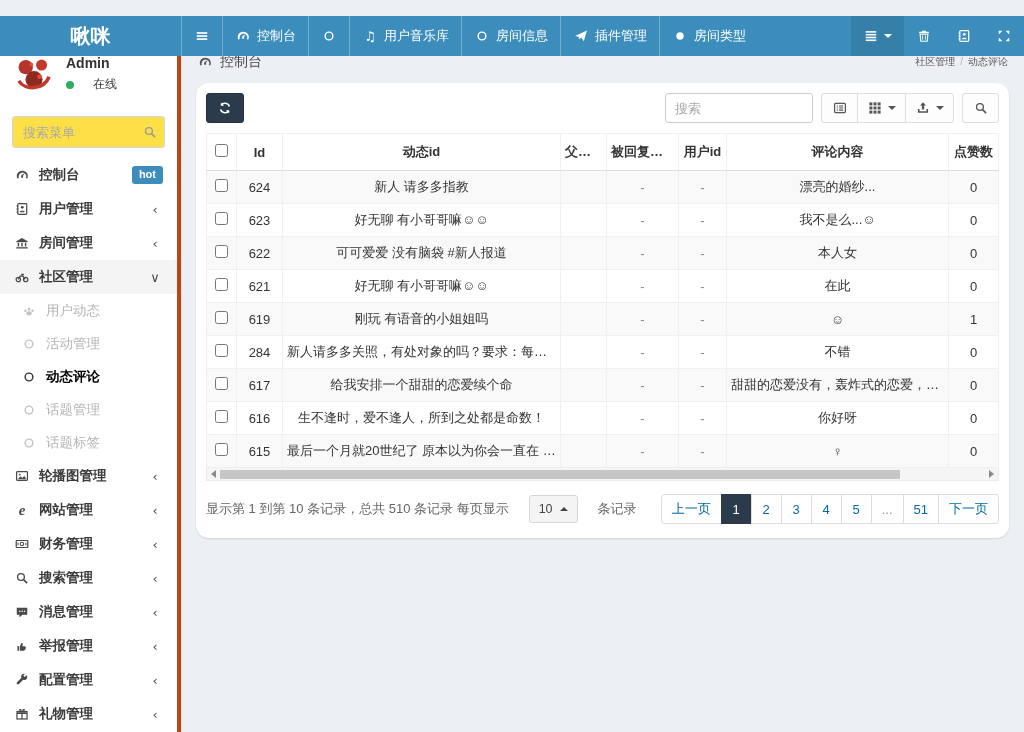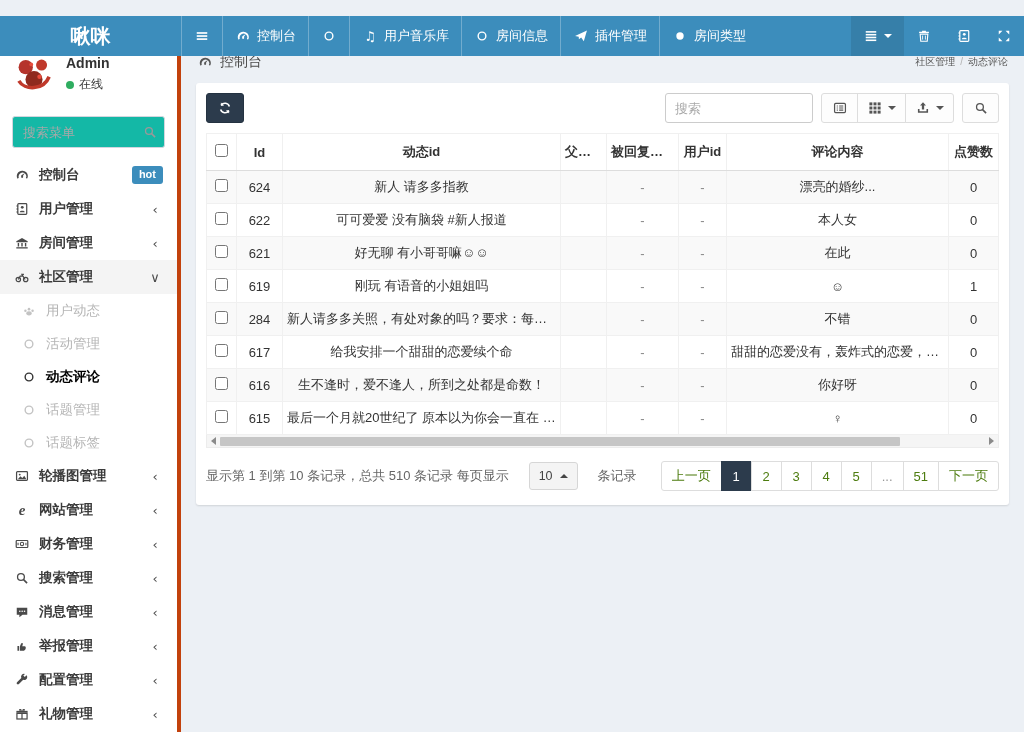--- a/index.html
+++ b/index.html
@@ -22,24 +22,24 @@
   .nav-right{display:flex;align-items:center;margin-left:auto}
   .nav-tool{height:40px;display:flex;align-items:center;gap:5px;padding:0 12px;color:#fff;cursor:pointer}
   .nav-tool.dark{background:#367fa9}
   .avatar-sm svg,.avatar-lg svg{width:100%;height:100%}
 
   
   .sidebar{position:fixed;top:40px;left:0;bottom:0;width:181px;background:#fff;border-right:4px solid #c2410c;overflow:hidden;z-index:10}
   .user-panel{display:flex;gap:10px;padding:12px 12px 8px;align-items:flex-start}
   .avatar-lg{width:44px;height:44px;flex:none}
   .up-name{font-size:14px;font-weight:bold;color:#333;margin-top:3px}
-  .up-status{font-size:12px;color:#333;margin-top:5px;display:flex;align-items:center;gap:5px}
+  .up-status{font-size:12px;color:#333;margin-top:5px;display:flex;align-items:center;gap:19px}
   .dot{width:8px;height:8px;border-radius:50%;background:#2fad60}
   .sidebar-search{margin:12px 12px 4px;position:relative}
-  .sidebar-search input{width:100%;height:32px;border:1px solid #d2d6de;border-radius:3px;padding:0 12px 0 10px;font-size:13px;color:#333;outline:none;background:#14b8a6}
+  .sidebar-search input{width:100%;height:32px;border:1px solid #d2d6de;border-radius:3px;padding:0 12px 0 10px;font-size:13px;color:#333;outline:none;background:#fde047}
   .sidebar-search input::placeholder{color:#a8a8a8}
   .sidebar-search .icon{position:absolute;right:7px;top:8px;color:#999}
   .side-menu{list-style:none;padding-top:6px}
   .side-row{display:flex;align-items:center;height:34px;padding:0 14px;gap:9px;font-size:13.5px;font-weight:bold;color:#3b3b3b;cursor:pointer}
   .side-row .icon{color:#4a4a4a}
   .chev{margin-left:auto;color:#999;font-size:13px;font-weight:normal;font-family:"DejaVu Sans",sans-serif}
   .badge-hot{margin-left:auto;background:#3c8dbc;color:#fff;font-size:11px;font-weight:bold;padding:2px 7px;border-radius:3px;line-height:1.2}
   .side-item.expanded>.side-row{background:#f4f4f4}
   .treeview{list-style:none}
   .tree-item{display:flex;align-items:center;height:33px;padding:0 14px 0 21px;gap:9px;font-size:13.5px;color:#b5b5b5;cursor:pointer}
@@ -48,21 +48,21 @@
   .tree-item.active .icon{color:#333}
 
   
   .content{margin-left:181px;padding-top:40px;height:732px}
   .content-header{display:flex;justify-content:space-between;align-items:center;padding:13px 16px 9px}
   .ch-left{display:flex;align-items:center;gap:7px;font-size:14px;color:#4c4c4c}
   .ch-left .icon{color:#555}
   .ch-right{font-size:10px;color:#555}
   .ch-sep{color:#b3b3b3;margin:0 5px}
 
-  .card{background:#fff;margin:3px 15px 0;border-radius:3px;box-shadow:0 1px 2px rgba(0,0,0,.12);padding:10px 10px 14px}
+  .card{background:#fff;margin:3px 15px 0;border-radius:13px;box-shadow:0 1px 2px rgba(0,0,0,.12);padding:10px 10px 14px}
   .toolbar{display:flex;justify-content:space-between;align-items:center;margin-bottom:10px}
   .btn-navy{width:38px;height:30px;background:#2c3b4c;border:1px solid #243241;border-radius:3px;color:#fff;display:flex;align-items:center;justify-content:center;cursor:pointer}
   .toolbar-right{display:flex;align-items:center}
   .tb-search{width:148px;height:30px;border:1px solid #ccc;border-radius:3px;padding:0 9px;font-size:13px;outline:none;margin-right:8px}
   .tb-search::placeholder{color:#a8a8a8}
   .btn-group{display:flex;margin-right:8px}
   .btn-light{height:30px;min-width:37px;padding:0 9px;background:#fdfdfd;border:1px solid #ddd;display:flex;align-items:center;justify-content:center;gap:5px;color:#555;cursor:pointer}
   .btn-group .btn-light+.btn-light{margin-left:-1px}
   .btn-group .btn-light:first-child{border-radius:3px 0 0 3px}
   .btn-group .btn-light:last-child{border-radius:0 3px 3px 0}
@@ -79,21 +79,21 @@
   .hscroll{height:13px;display:flex;align-items:center;background:#f5f5f5;border:1px solid #ececec;border-top:none}
   .hs-arrow{width:0;height:0;flex:none;margin:0 4px}
   .hs-left{border-top:4px solid transparent;border-bottom:4px solid transparent;border-right:5px solid #8a8a8a}
   .hs-right{border-top:4px solid transparent;border-bottom:4px solid transparent;border-left:5px solid #8a8a8a;margin-left:auto}
   .hs-thumb{height:9px;width:86%;background:#c6c6c6;border-radius:1px;cursor:pointer}
 
   .pager-row{display:flex;justify-content:space-between;align-items:center;margin-top:13px}
   .pager-info{display:flex;align-items:center;gap:20px;color:#666;font-size:13px}
   .page-size-btn{height:28px;padding:0 9px;background:#f4f4f4;border:1px solid #d6d6d6;border-radius:3px;display:flex;align-items:center;gap:7px;color:#444;cursor:pointer;font-size:12.5px}
   .pagination{display:flex;list-style:none}
-  .page-btn{min-width:31px;height:30px;padding:0 10px;border:1px solid #ddd;margin-left:-1px;display:flex;align-items:center;justify-content:center;background:#fff;color:#4d7c0f;font-size:13px;cursor:pointer}
+  .page-btn{min-width:31px;height:30px;padding:0 10px;border:1px solid #ddd;margin-left:-1px;display:flex;align-items:center;justify-content:center;background:#fff;color:#0369a1;font-size:13px;cursor:pointer}
   .pagination .page-btn:first-child{border-radius:3px 0 0 3px;margin-left:0}
   .pagination .page-btn:last-child{border-radius:0 3px 3px 0}
   .page-btn.active{background:#2c3b4c;border-color:#2c3b4c;color:#fff}
   .page-btn.disabled{color:#999;cursor:default}
 </style>
 </head>
 <body>
 
 <header class="navbar">
   <div class="brand">啾咪</div>
@@ -530,20 +530,30 @@
             <td>624</td>
             <td>新人 请多多指教</td>
             <td></td>
             <td class="dash">-</td>
             <td class="dash">-</td>
             <td>漂亮的婚纱...</td>
             <td>0</td>
           </tr>
           <tr>
             <td><input type="checkbox" style=""></td>
+            <td>623</td>
+            <td>好无聊 有小哥哥嘛☺☺</td>
+            <td></td>
+            <td class="dash">-</td>
+            <td class="dash">-</td>
+            <td>我不是么...☺</td>
+            <td>0</td>
+          </tr>
+          <tr>
+            <td><input type="checkbox" style=""></td>
             <td>622</td>
             <td>可可爱爱 没有脑袋 #新人报道</td>
             <td></td>
             <td class="dash">-</td>
             <td class="dash">-</td>
             <td>本人女</td>
             <td>0</td>
           </tr>
           <tr>
             <td><input type="checkbox" style=""></td>

